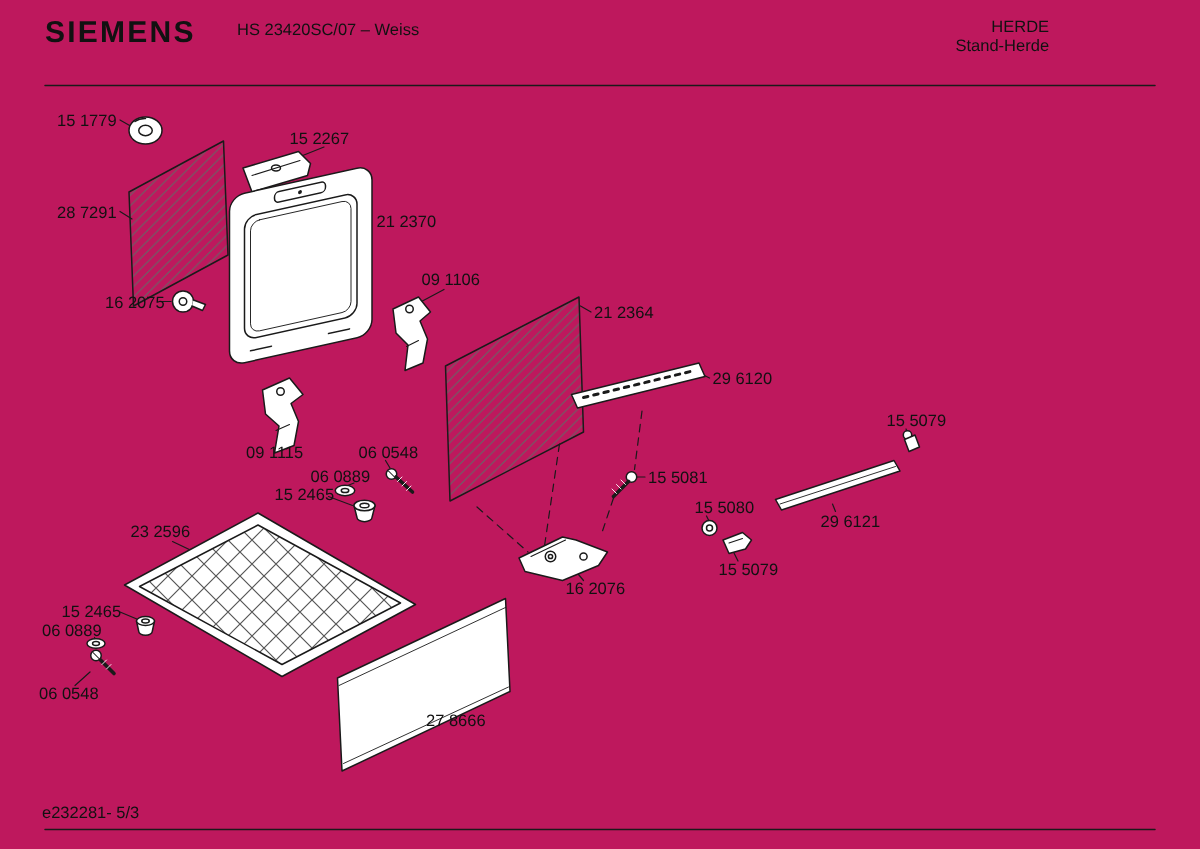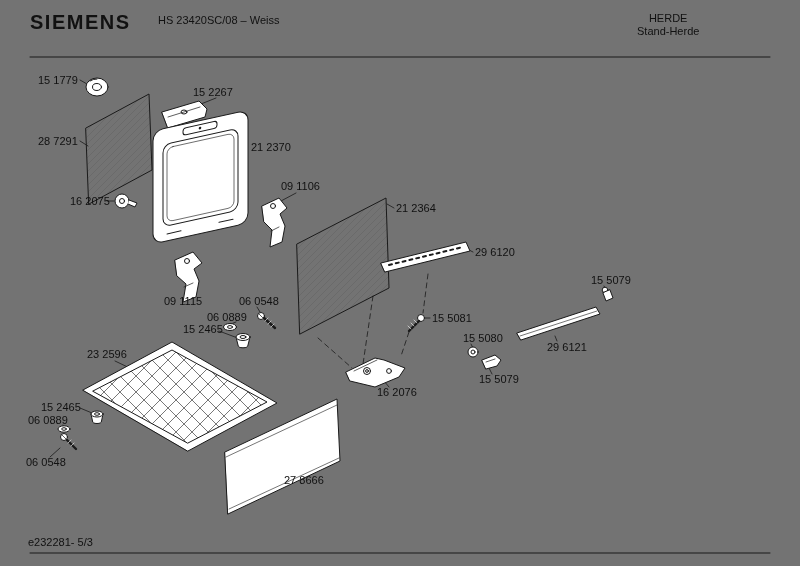--- a/index.html
+++ b/index.html
@@ -1,32 +1,32 @@
 <!DOCTYPE html>
 <html><head>
 <meta charset="utf-8">
 <style>
   html,body{margin:0;padding:0;}
   body{width:800px;height:566px;background:#fff;font-family:"Liberation Sans",sans-serif;color:#111;}
-  .page{position:relative;width:800px;height:566px;background:#737373;overflow:hidden;}
+  .page{position:relative;width:800px;height:566px;background:#be185d;overflow:hidden;}
   .abs{position:absolute;}
   .brand{left:30px;top:11px;font-size:20px;font-weight:bold;letter-spacing:1.5px;}
   .model{left:158px;top:14px;font-size:11px;}
-  .catblock{left:637px;top:12px;font-size:11px;line-height:13px;text-align:center;}
+  .catblock{left:637px;top:12px;font-size:11px;line-height:13px;text-align:right;}
   .docref{left:28px;top:536px;font-size:11px;}
   .diagram{position:absolute;left:0;top:0;}
   .diagram text{font-family:"Liberation Sans",sans-serif;font-size:11px;}
 </style>
 </head>
 <body>
 
 <div class="page">
 
   <div class="abs brand">SIEMENS</div>
-  <div class="abs model">HS 23420SC/08 – Weiss</div>
+  <div class="abs model">HS 23420SC/07 – Weiss</div>
   <div class="abs catblock">
     <div>HERDE</div>
     <div>Stand-Herde</div>
   </div>
   <div class="abs docref">e232281- 5/3</div>
 
   <svg class="diagram" width="800" height="566" viewBox="0 0 800 566">
     <defs>
       <pattern id="hatch" width="7" height="7" patternUnits="userSpaceOnUse">
         <path d="M-1,8 L8,-1 M-1,1 L1,-1 M6,8 L8,6" stroke="#666" stroke-width="0.7" fill="none"></path>

